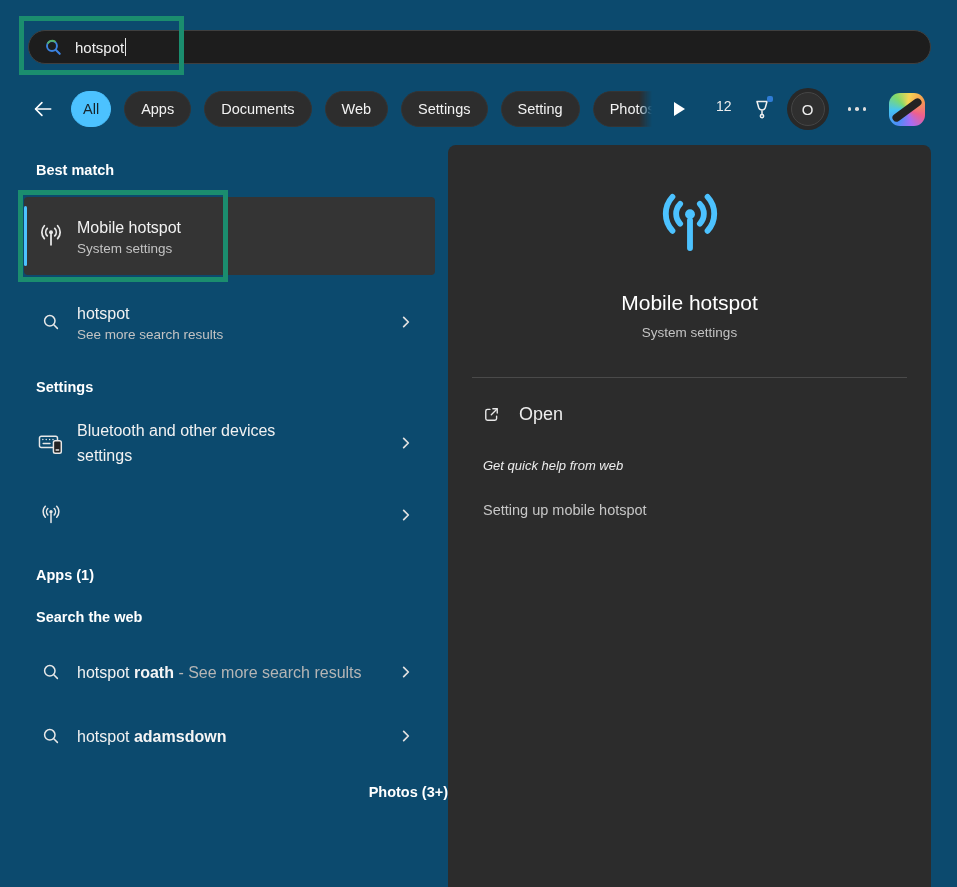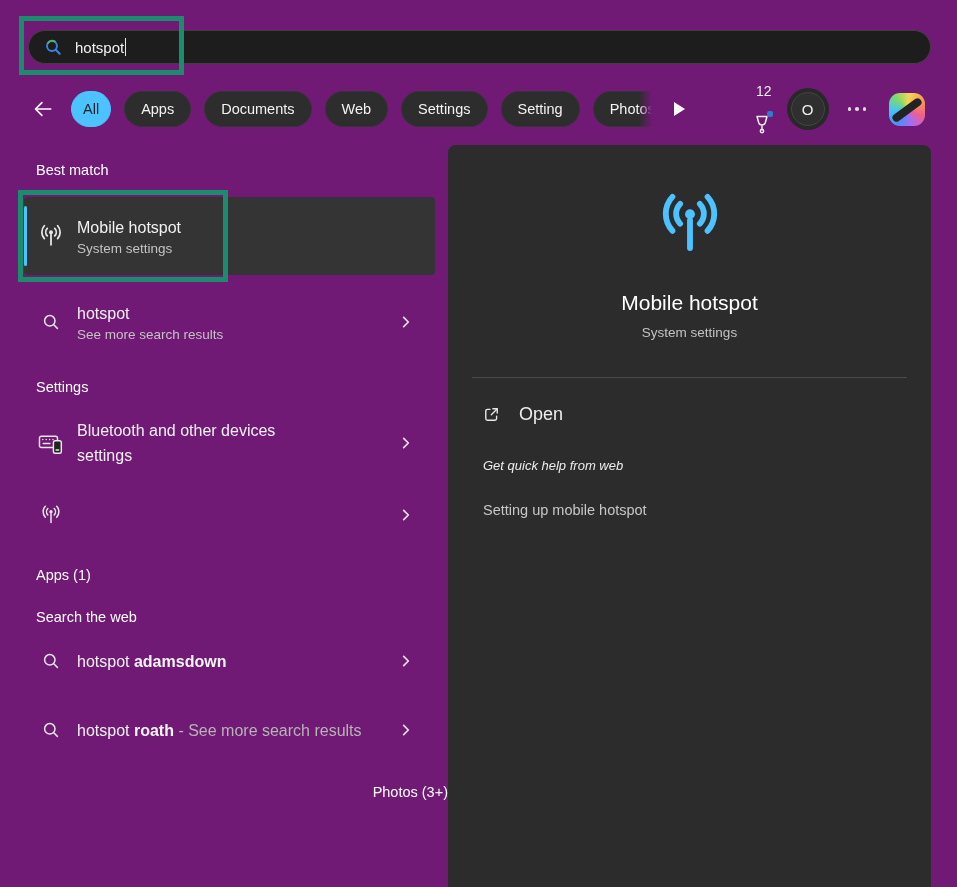--- a/index.html
+++ b/index.html
@@ -1,18 +1,18 @@
 <!DOCTYPE html>
 <html><head>
 <meta charset="utf-8">
 <style>
   * { margin:0; padding:0; box-sizing:border-box; }
   html,body { background:#191919; }
   body { font-family:"Liberation Sans","DejaVu Sans",sans-serif; }
-  .screen{position:relative;width:957px;height:887px;background:#701a75;overflow:hidden;}
+  .screen{position:relative;width:957px;height:887px;background:#0c4a6e;overflow:hidden;}
 
   
   .searchbar{position:absolute;left:28px;top:30px;width:903px;height:34px;
     background:#1d1d1d;border:1px solid #3f3f3f;border-radius:17px;
     display:flex;align-items:center;padding:0 14px;gap:11px;}
   .searchbar .stext{color:#f1f1f1;font-size:15px;display:flex;align-items:center;}
   .caret{display:inline-block;width:1px;height:18px;background:#e8e8e8;margin-left:1px;}
 
   .hl-box{position:absolute;border:5px solid #1b8d6e;pointer-events:none;z-index:30;}
   .hl-search{left:19px;top:16px;width:165px;height:59px;}
@@ -29,38 +29,38 @@
   .pill.active{background:#4cc2ff;border-color:#4cc2ff;color:#15242b;padding:0 11px;font-weight:normal;}
   .pill.clipped{max-width:59px;overflow:hidden;padding-right:0;border-right:none;
     border-radius:18px 0 0 18px;
     -webkit-mask-image:linear-gradient(90deg,#000 78%,transparent);
     mask-image:linear-gradient(90deg,#000 78%,transparent);}
   .playbtn{width:26px;height:30px;background:none;border:none;cursor:pointer;flex:none;
     display:flex;align-items:center;justify-content:center;margin-left:2px;}
   .playbtn .tri{width:0;height:0;border-left:11px solid #ffffff;border-top:7px solid transparent;
     border-bottom:7px solid transparent;}
   .right-cluster{margin-left:auto;display:flex;align-items:center;gap:19px;padding-right:6px;}
-  .rewards{display:flex;align-items:flex-end;gap:14px;background:none;border:none;cursor:pointer;flex-direction:column;}
+  .rewards{display:flex;align-items:flex-start;gap:20px;background:none;border:none;cursor:pointer;}
   .rewards .cnt{color:#eeeeee;font-size:14px;}
   .reward-wrap{position:relative;width:20px;height:22px;}
   .reward-dot{position:absolute;right:-1px;top:-2px;width:6px;height:6px;border-radius:2px;background:#2f7cd6;}
   .avatar{width:34px;height:34px;border-radius:50%;background:#2f2f2f;border:1px solid #454545;
     color:#efefef;font-size:15px;display:flex;align-items:center;justify-content:center;
     cursor:pointer;box-shadow:0 0 0 4px #282828;}
   .dots{display:flex;gap:4px;background:none;border:none;cursor:pointer;padding:4px;}
   .dots i{width:3.5px;height:3.5px;border-radius:50%;background:#dddddd;display:block;}
   .copilot{position:relative;width:36px;height:33px;border-radius:11px;cursor:pointer;border:none;
     background:conic-gradient(from 215deg at 50% 50%,#4b8ef7,#45c4f5,#7fd96c,#f5d454,#f59a50,#ee5f8e,#a66cf5,#4b8ef7);
     overflow:hidden;}
   .copilot::after{content:"";position:absolute;left:1px;top:13px;width:34px;height:8px;
     border-radius:4px;background:#232323;transform:rotate(-36deg);}
 
   
   .leftcol{position:absolute;left:0;top:145px;width:448px;}
-  .sec-h{color:#ffffff;font-size:14.5px;font-weight:normal;margin-left:36px;}
+  .sec-h{color:#ffffff;font-size:14.5px;font-weight:bold;margin-left:36px;}
   .h-best{padding-top:17px;}
   .row{position:relative;margin-left:24px;width:411px;display:flex;align-items:center;cursor:pointer;}
   .icon-cell{width:53px;flex:none;display:flex;align-items:center;justify-content:center;color:#e8e8e8;}
   .row-text{flex:1;min-width:0;}
   .row-title{color:#f2f2f2;font-size:16px;line-height:25px;}
   .row-sub{color:#c3c3c3;font-size:13.5px;line-height:18px;}
   .chev{flex:none;margin-right:22px;color:#e0e0e0;display:flex;}
   .best-row{margin-top:19px;height:78px;background:#343434;border-radius:4px;}
   .accent-bar{position:absolute;left:0;top:9px;bottom:9px;width:3px;border-radius:2px;background:#4cc2ff;}
   .seemore-row{margin-top:21px;min-height:52px;}
@@ -231,46 +231,46 @@
       <span class="chev">
         <svg width="14" height="14" viewBox="0 0 12 12" fill="none" stroke="currentColor" stroke-width="1.5" stroke-linecap="round" stroke-linejoin="round">
             <path d="M4 2l4 4-4 4"></path>
           </svg>
       </span>
     </div>
 
     <div class="sec-h h-apps">Apps (1)</div>
     <div class="sec-h h-web">Search the web</div>
 
-    <div class="row web-row2">
+    <div class="row web-row1">
       <span class="icon-cell">
         <svg width="20" height="20" viewBox="0 0 20 20" fill="none" stroke="currentColor" stroke-width="1.5" stroke-linecap="round">
           <circle cx="8.8" cy="8.8" r="5.2"></circle>
             <path d="M12.8 12.8l3.6 3.6"></path>
         </svg>
       </span>
       <span class="row-text">
-        <div class="row-title web-title"><span>hotspot </span><span class="bold-seg">adamsdown</span><span class="dim-seg"></span></div>
-      </span>
-      <span class="chev">
-        <svg width="14" height="14" viewBox="0 0 12 12" fill="none" stroke="currentColor" stroke-width="1.5" stroke-linecap="round" stroke-linejoin="round">
-            <path d="M4 2l4 4-4 4"></path>
-          </svg>
-      </span>
-    </div>
-
-    <div class="row web-row1">
+        <div class="row-title web-title"><span>hotspot </span><span class="bold-seg">roath</span><span class="dim-seg"> - See more search results</span></div>
+      </span>
+      <span class="chev">
+        <svg width="14" height="14" viewBox="0 0 12 12" fill="none" stroke="currentColor" stroke-width="1.5" stroke-linecap="round" stroke-linejoin="round">
+            <path d="M4 2l4 4-4 4"></path>
+          </svg>
+      </span>
+    </div>
+
+    <div class="row web-row2">
       <span class="icon-cell">
         <svg width="20" height="20" viewBox="0 0 20 20" fill="none" stroke="currentColor" stroke-width="1.5" stroke-linecap="round">
           <circle cx="8.8" cy="8.8" r="5.2"></circle>
             <path d="M12.8 12.8l3.6 3.6"></path>
         </svg>
       </span>
       <span class="row-text">
-        <div class="row-title web-title"><span>hotspot </span><span class="bold-seg">roath</span><span class="dim-seg"> - See more search results</span></div>
+        <div class="row-title web-title"><span>hotspot </span><span class="bold-seg">adamsdown</span><span class="dim-seg"></span></div>
       </span>
       <span class="chev">
         <svg width="14" height="14" viewBox="0 0 12 12" fill="none" stroke="currentColor" stroke-width="1.5" stroke-linecap="round" stroke-linejoin="round">
             <path d="M4 2l4 4-4 4"></path>
           </svg>
       </span>
     </div>
 
     <div class="sec-h h-photos">Photos (3+)</div>
   </div>

